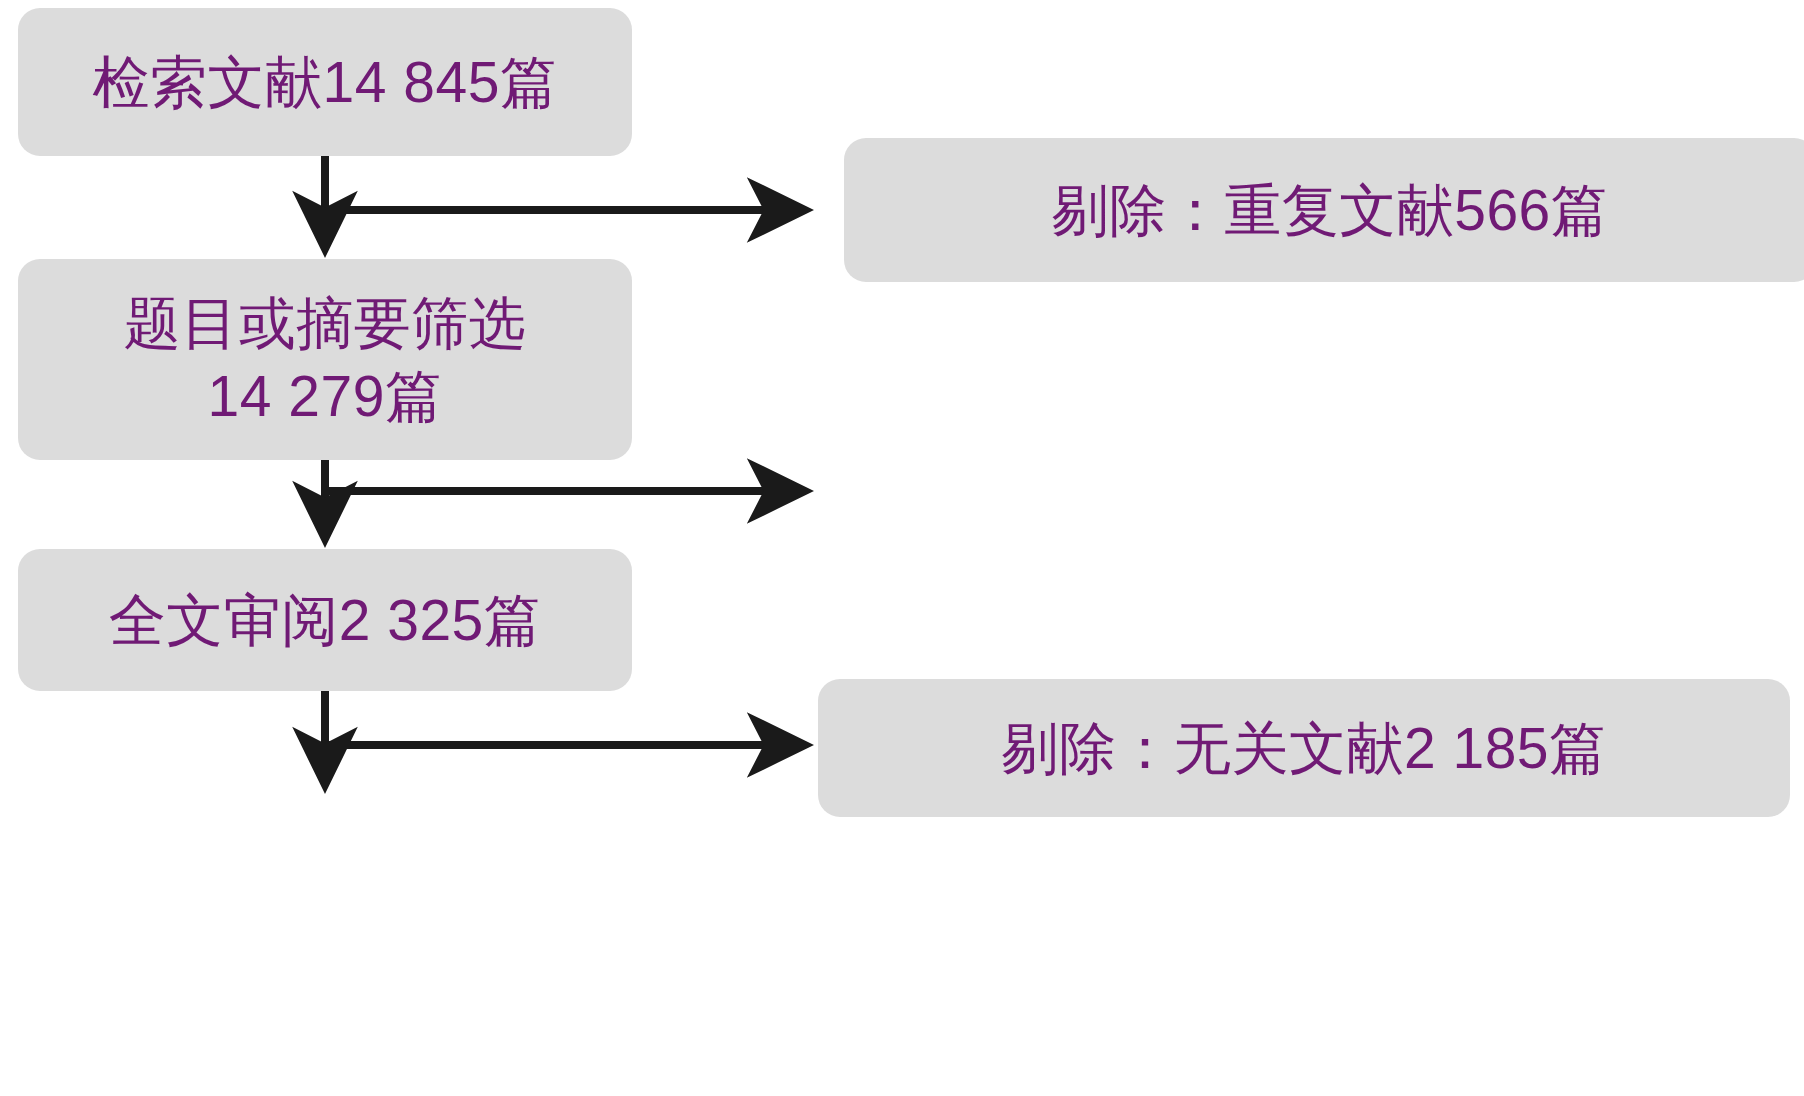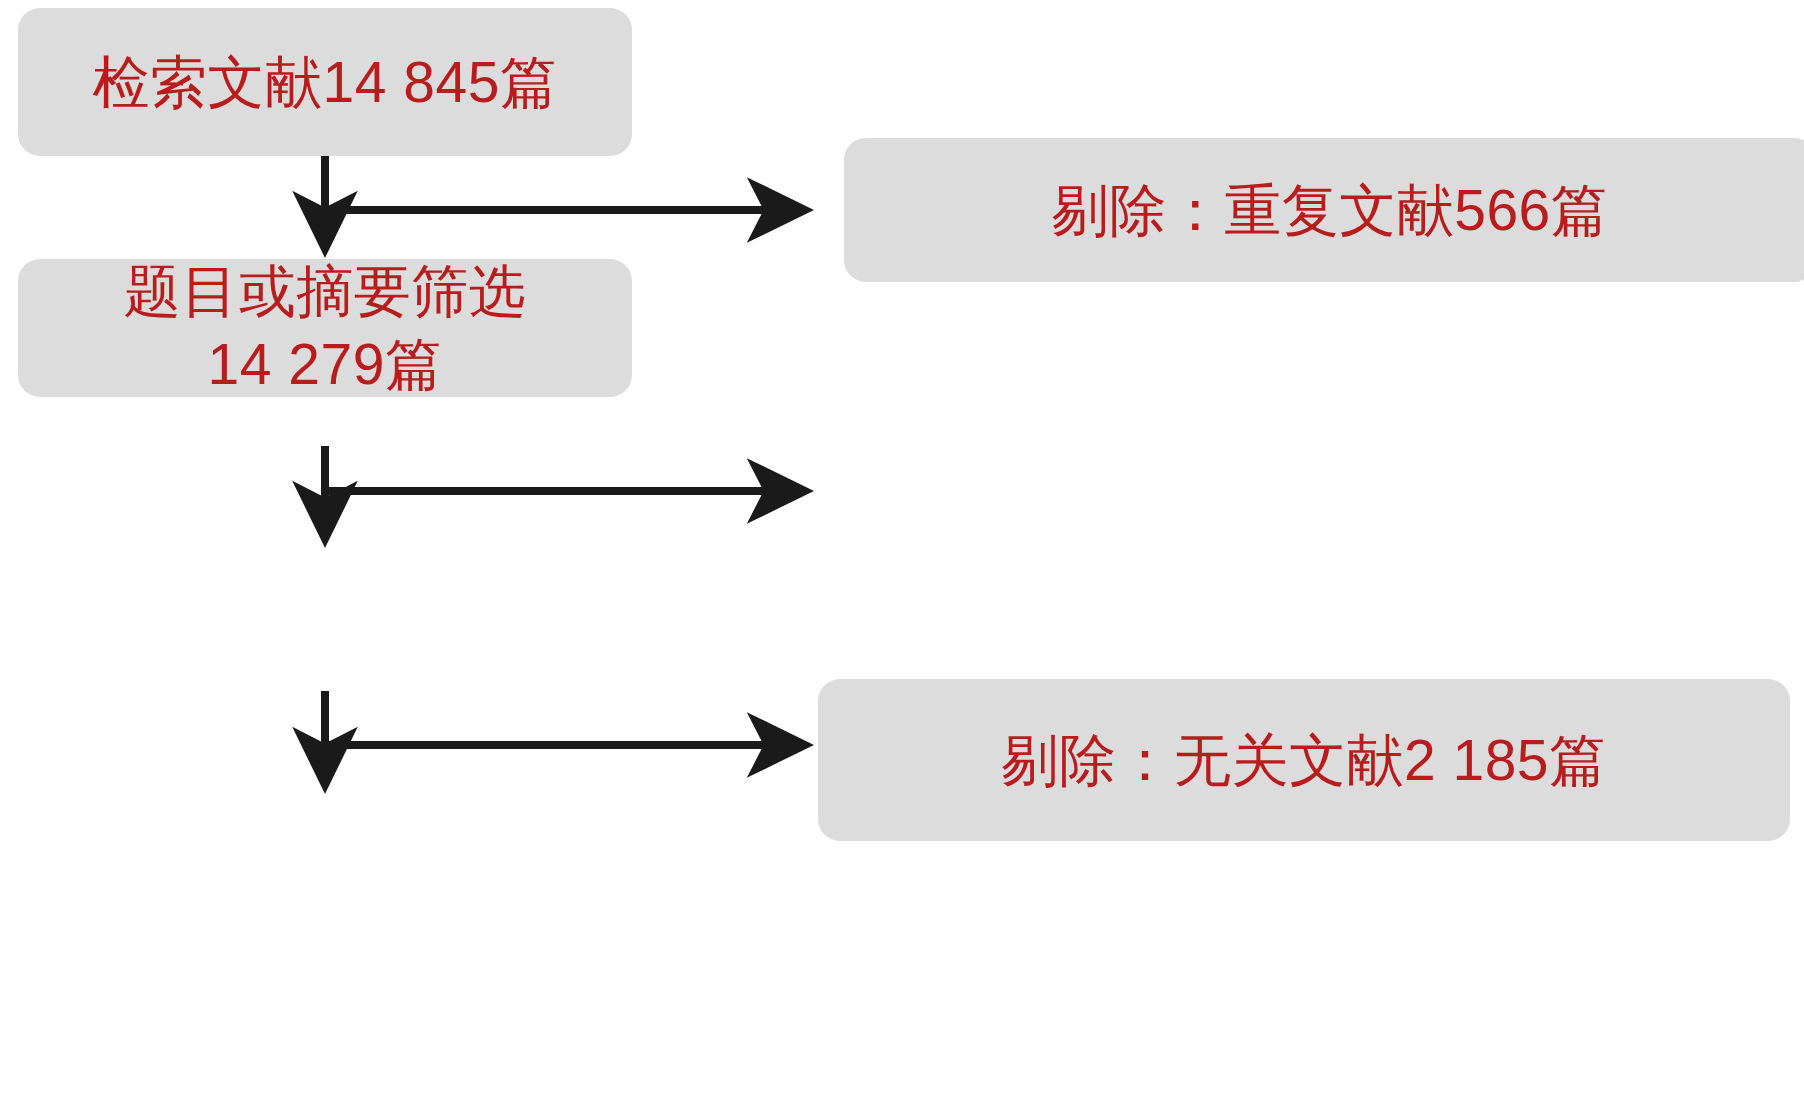--- a/index.html
+++ b/index.html
@@ -16,46 +16,46 @@
     overflow: hidden;
   }
   .node {
     position: absolute;
     background: #dcdcdc;
     border-radius: 22px;
     display: flex;
     align-items: center;
     justify-content: center;
     box-sizing: border-box;
-    color: #b91c1c;
+    color: #701a75;
     font-size: 57px;
     line-height: 1.28;
     text-align: center;
     letter-spacing: 0.5px;
     font-weight: 400;
     padding: 0 18px;
   }
   .node .lines {
     display: block;
     width: 100%;
   }
   .node .line {
     display: block;
     white-space: pre;
   }
   
   #node-search   { left: 18px;  top: 8px;   width: 614px; height: 148px; }
-  #node-screen   { left: 18px;  top: 259px; width: 614px; height: 138px; }
+  #node-screen   { left: 18px;  top: 259px; width: 614px; height: 201px; }
   #node-fulltext { left: 18px;  top: 549px; width: 614px; height: 142px; }
   #node-included { left: 18px;  top: 794px; width: 614px; height: 148px; }
 
   
   #node-excl-1 { left: 844px; top: 138px; width: 972px; height: 144px; }
   #node-excl-2 { left: 818px; top: 421px; width: 972px; height: 142px; }
-  #node-excl-3 { left: 818px; top: 679px; width: 972px; height: 162px; }
+  #node-excl-3 { left: 818px; top: 679px; width: 972px; height: 138px; }
 
   
   #connectors {
     position: absolute;
     left: 0;
     top: 0;
     width: 1804px;
     height: 1096px;
     pointer-events: none;
   }
@@ -103,20 +103,25 @@
     </span>
   </div>
 
   <div class="node" id="node-screen">
     <span class="lines">
       <span class="line">题目或摘要筛选</span>
       <span class="line">14 279篇</span>
     </span>
   </div>
 
+  <div class="node" id="node-fulltext">
+    <span class="lines">
+      <span class="line">全文审阅2 325篇</span>
+    </span>
+  </div>
 
 
   <div class="node" id="node-excl-1">
     <span class="lines">
       <span class="line">剔除：重复文献566篇</span>
     </span>
   </div>
 
 
   <div class="node" id="node-excl-3">

